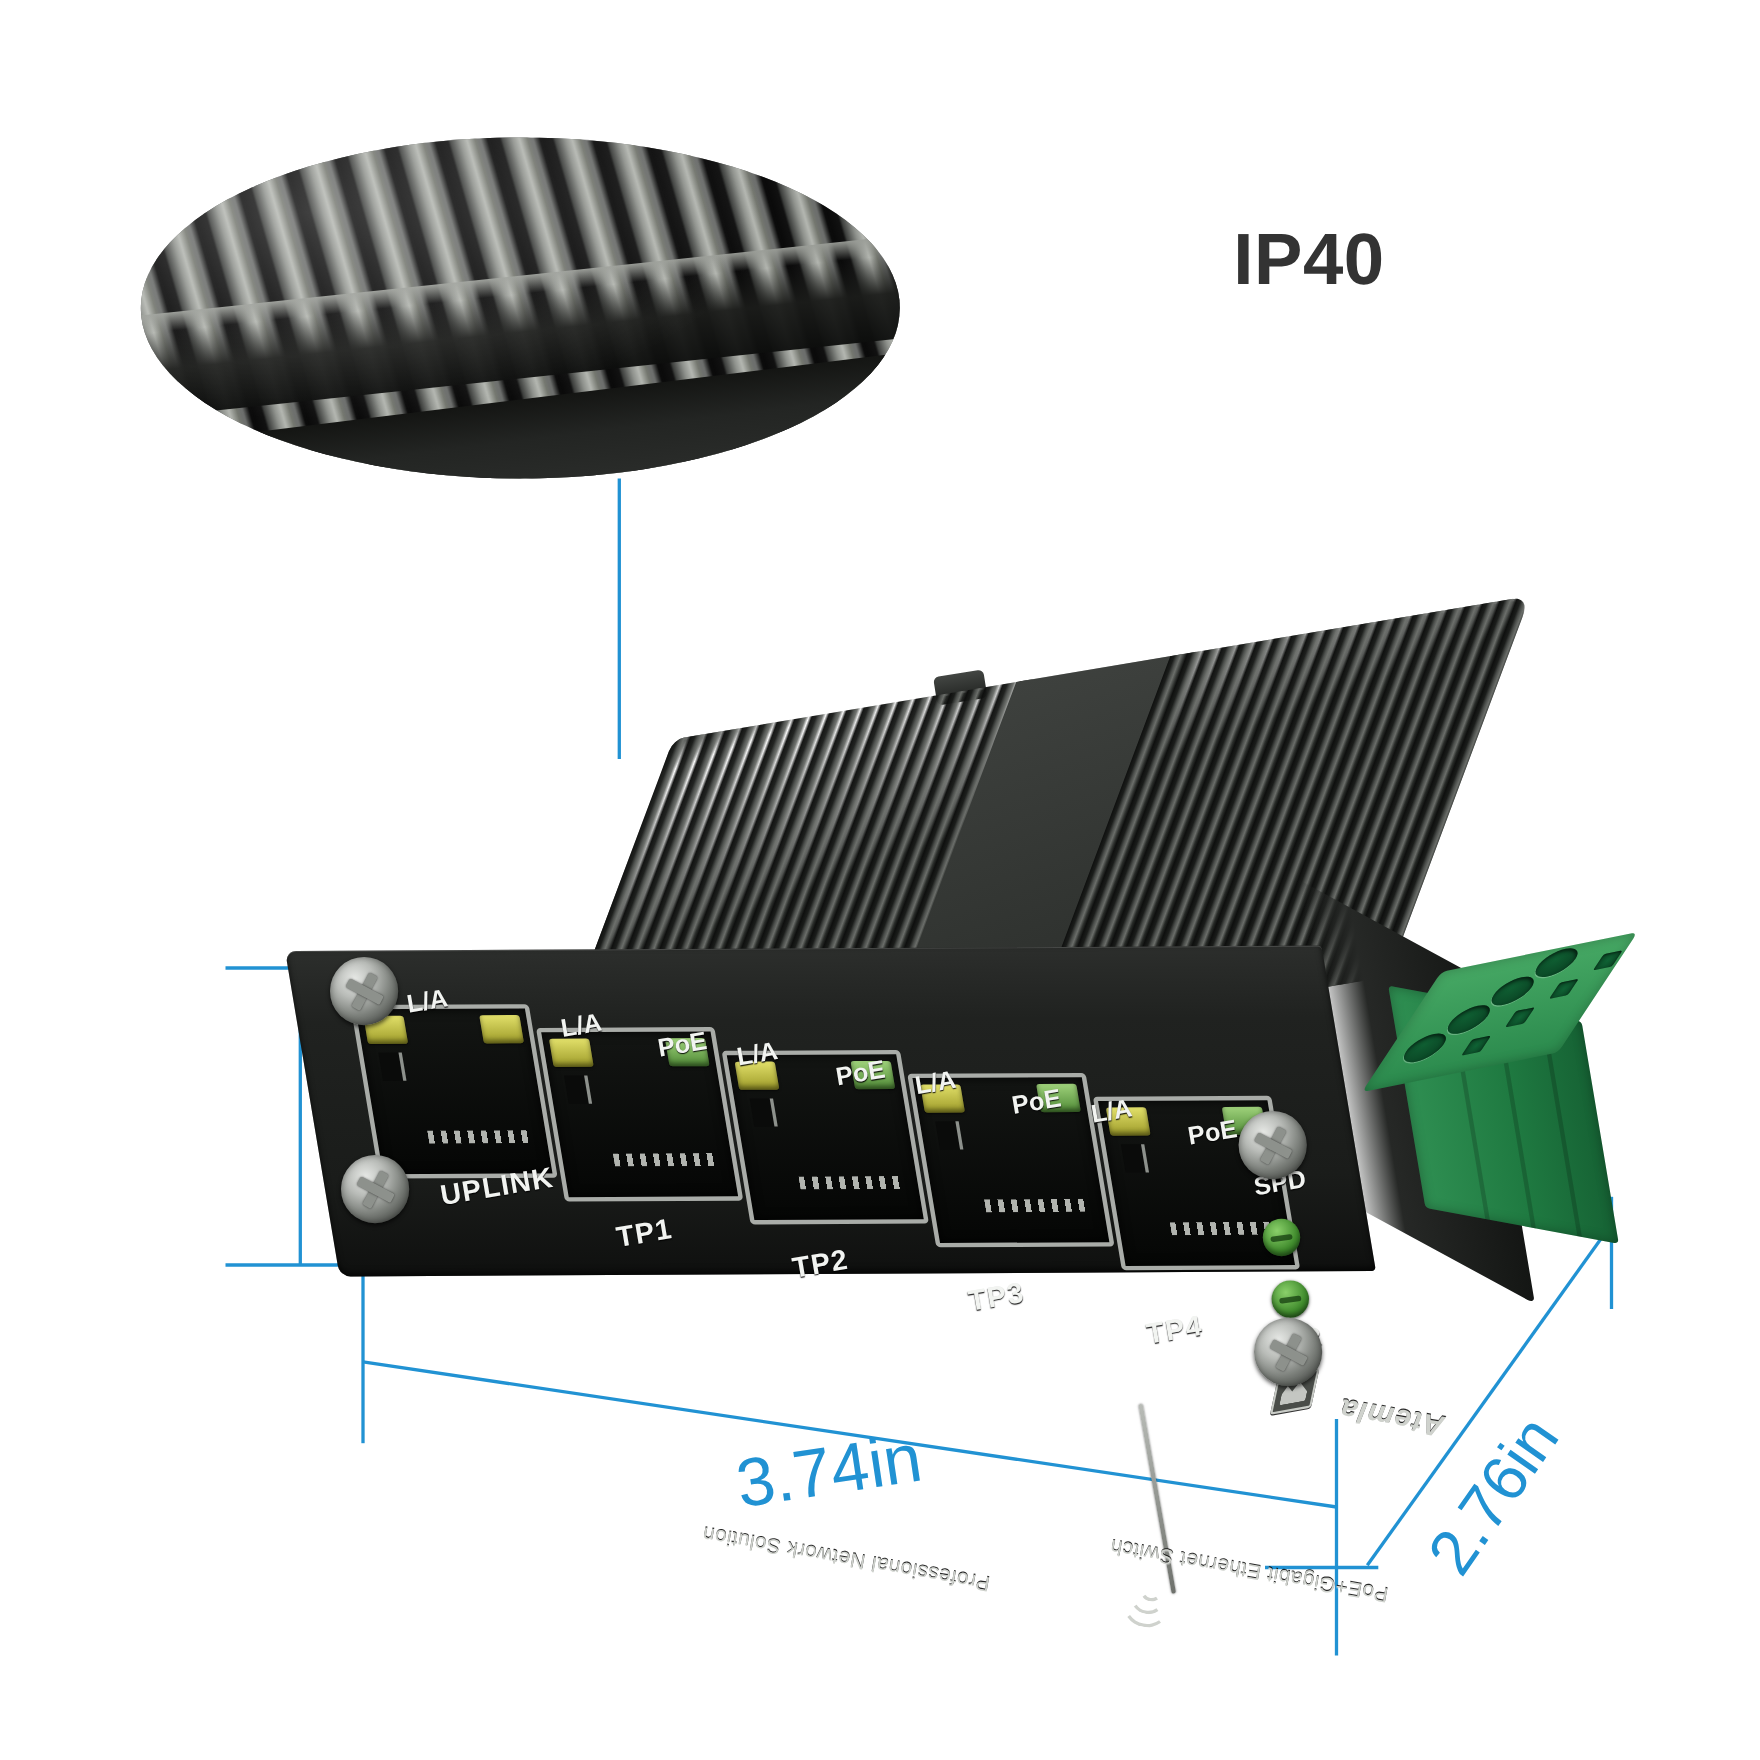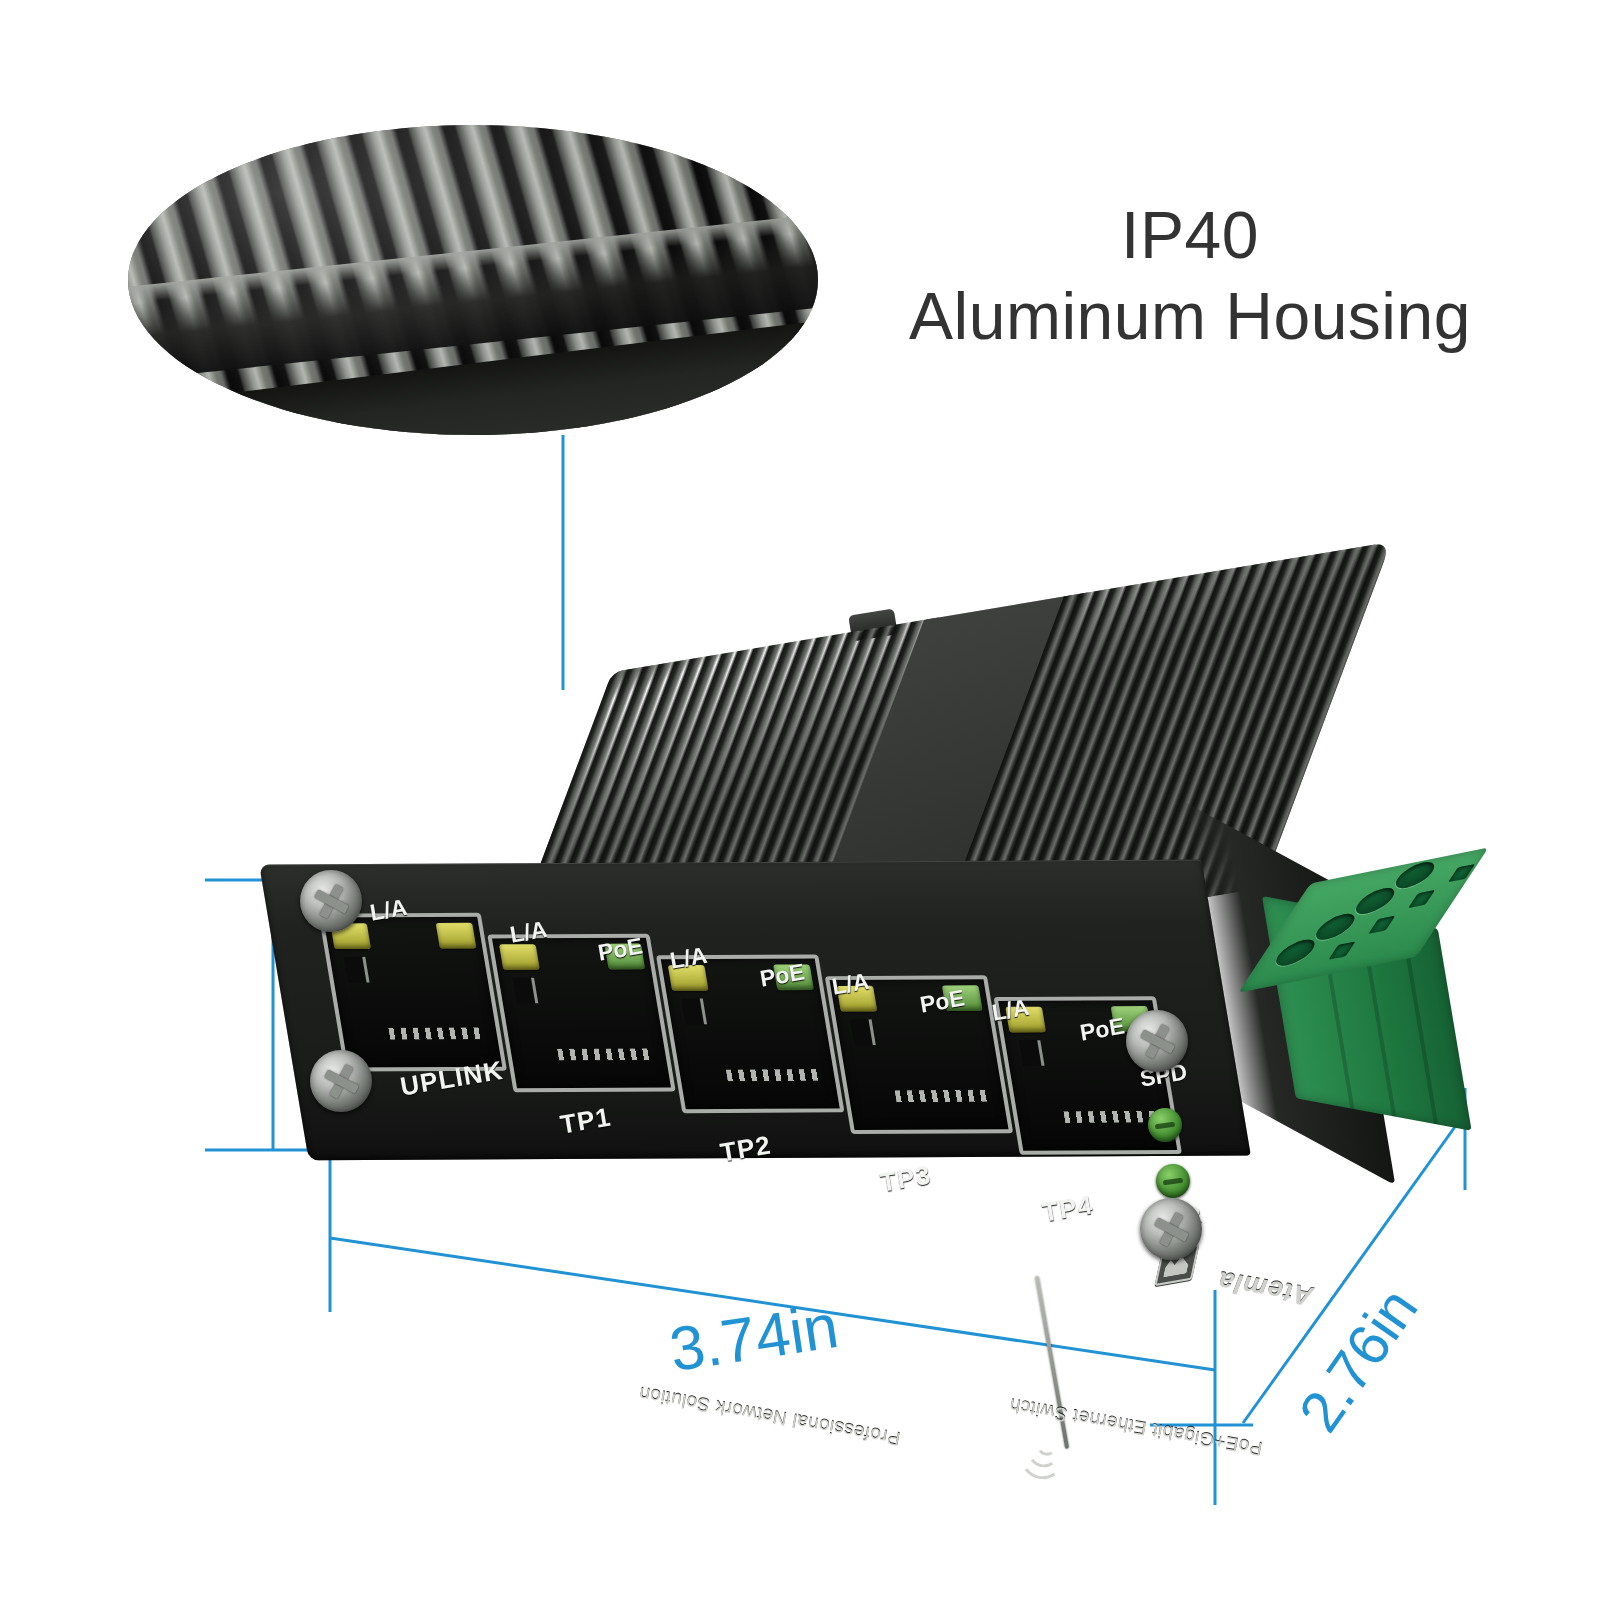--- a/index.html
+++ b/index.html
@@ -3,21 +3,21 @@
 <meta charset="utf-8">
 <style>
   html,body{margin:0;padding:0;background:#fff;}
   body{width:1600px;height:1600px;position:relative;overflow:hidden;
        font-family:"Liberation Sans","DejaVu Sans",sans-serif;}
 
   .stage{position:absolute;inset:0;}
 
   
   #headline{position:absolute;left:830px;top:195px;width:720px;
-            text-align:center;color:#333;font-weight:400;line-height:1.22;}
+            text-align:center;color:#333;font-weight:700;line-height:1.22;}
   #headline .l1{font-size:66px;letter-spacing:.5px;}
   #headline .l2{font-size:66px;letter-spacing:.5px;white-space:nowrap;}
 
   
   #detail-ellipse{position:absolute;left:128px;top:125px;width:690px;height:310px;
        border-radius:50%;overflow:hidden;
        background:#6d6f6d;}
   #detail-ellipse .fins{position:absolute;left:-14%;top:-30%;width:130%;height:165%;
        transform:rotate(-16deg);
        background:repeating-linear-gradient(90deg,
@@ -177,21 +177,20 @@
   #terminal .slot{background:radial-gradient(circle,#0f6234,#0a4323);
      box-shadow:inset 0 1px 2px rgba(0,0,0,.6);}
 </style>
 </head>
 <body>
 
 <div class="stage">
 
   <div id="headline">
     <div class="l1">IP40</div>
-    <div class="l2">Aluminum Housing</div>
   </div>
 
   <div id="detail-ellipse">
     <div class="fins"></div>
     <div class="fin-ends"></div>
     <div class="base"></div>
     <div class="gloss"></div>
   </div>
 
   <svg class="svgl">

